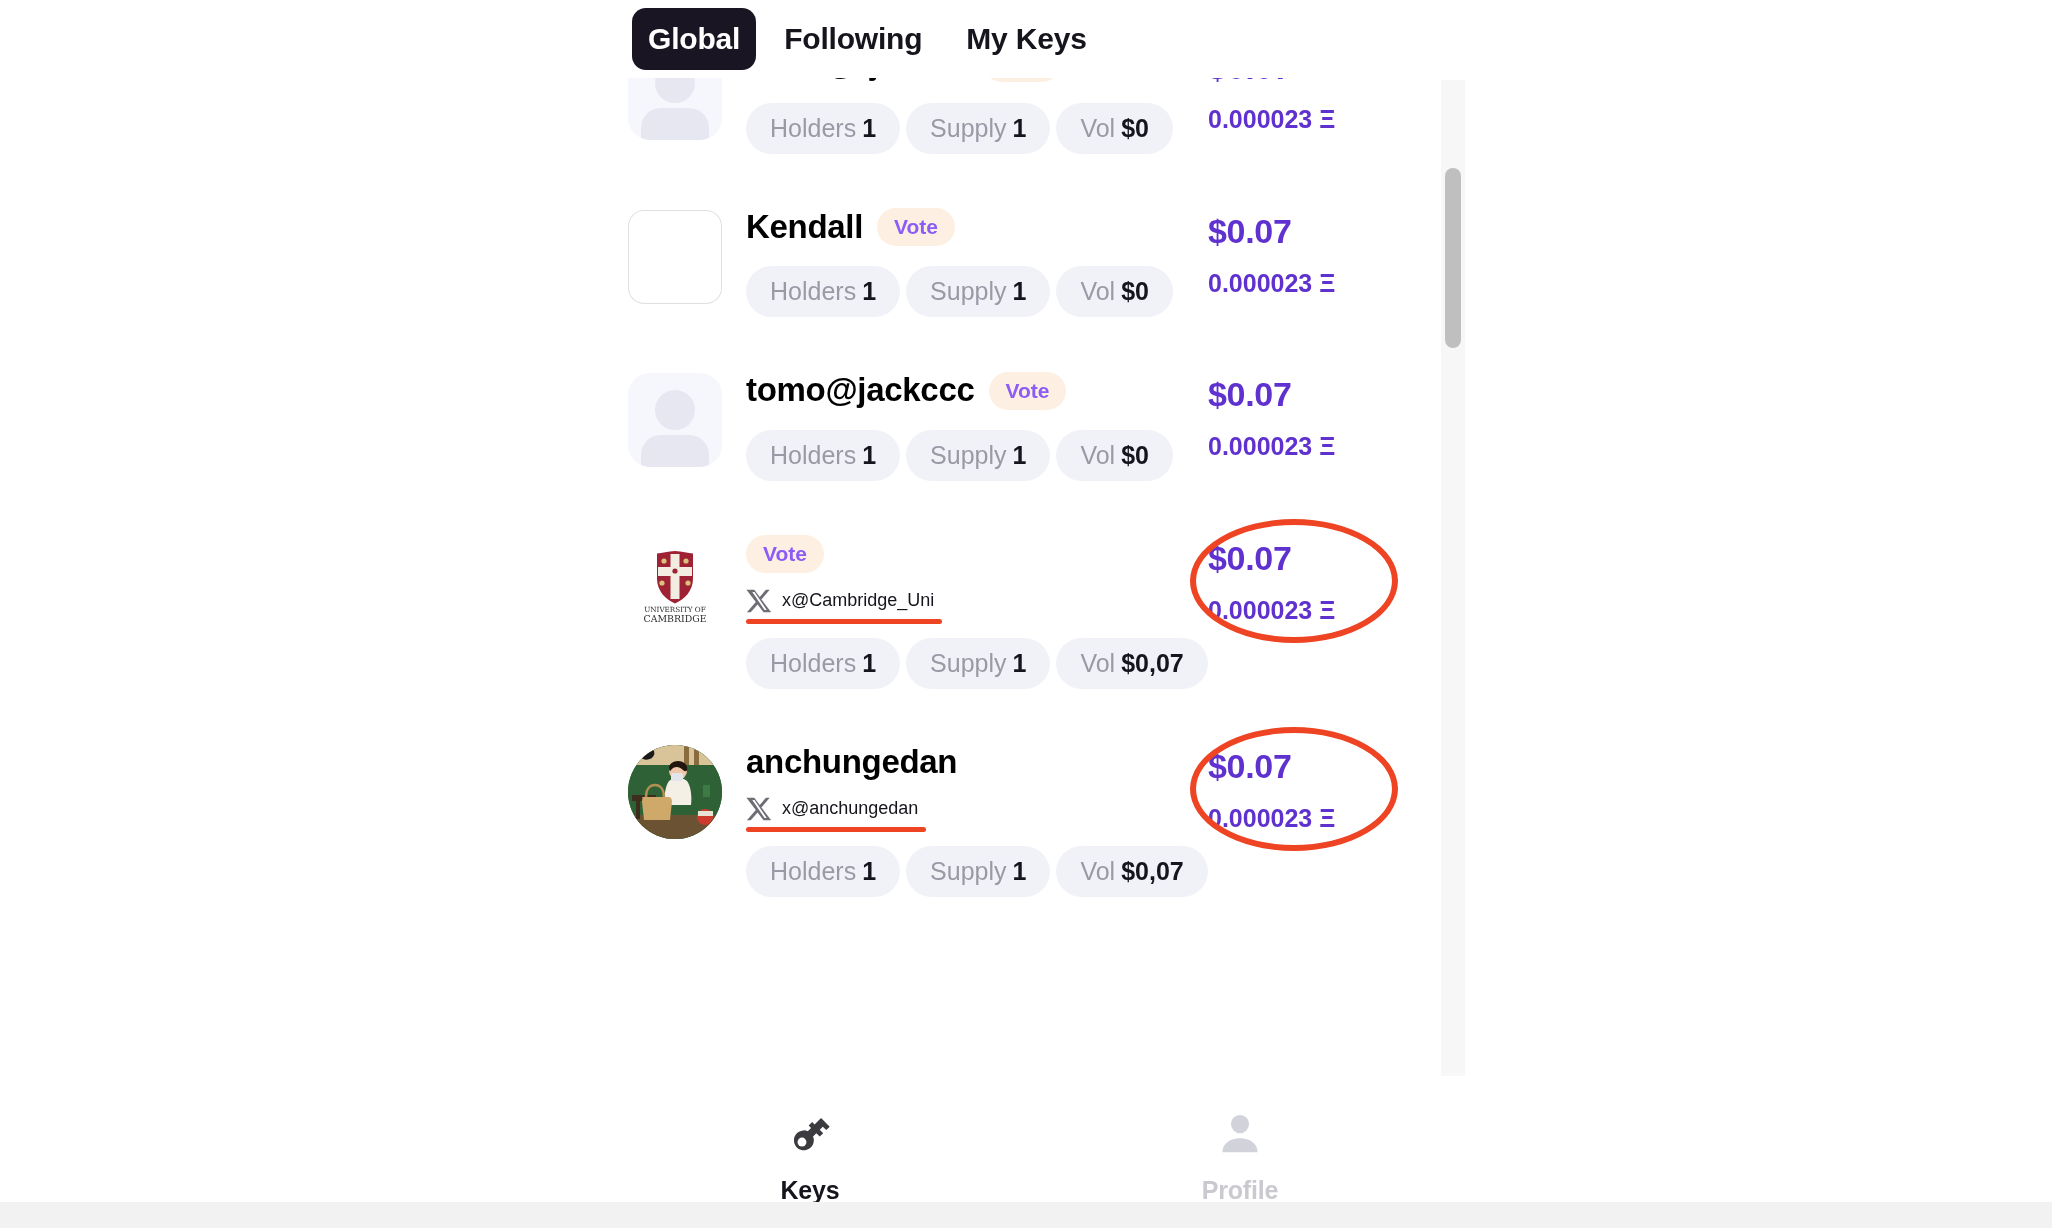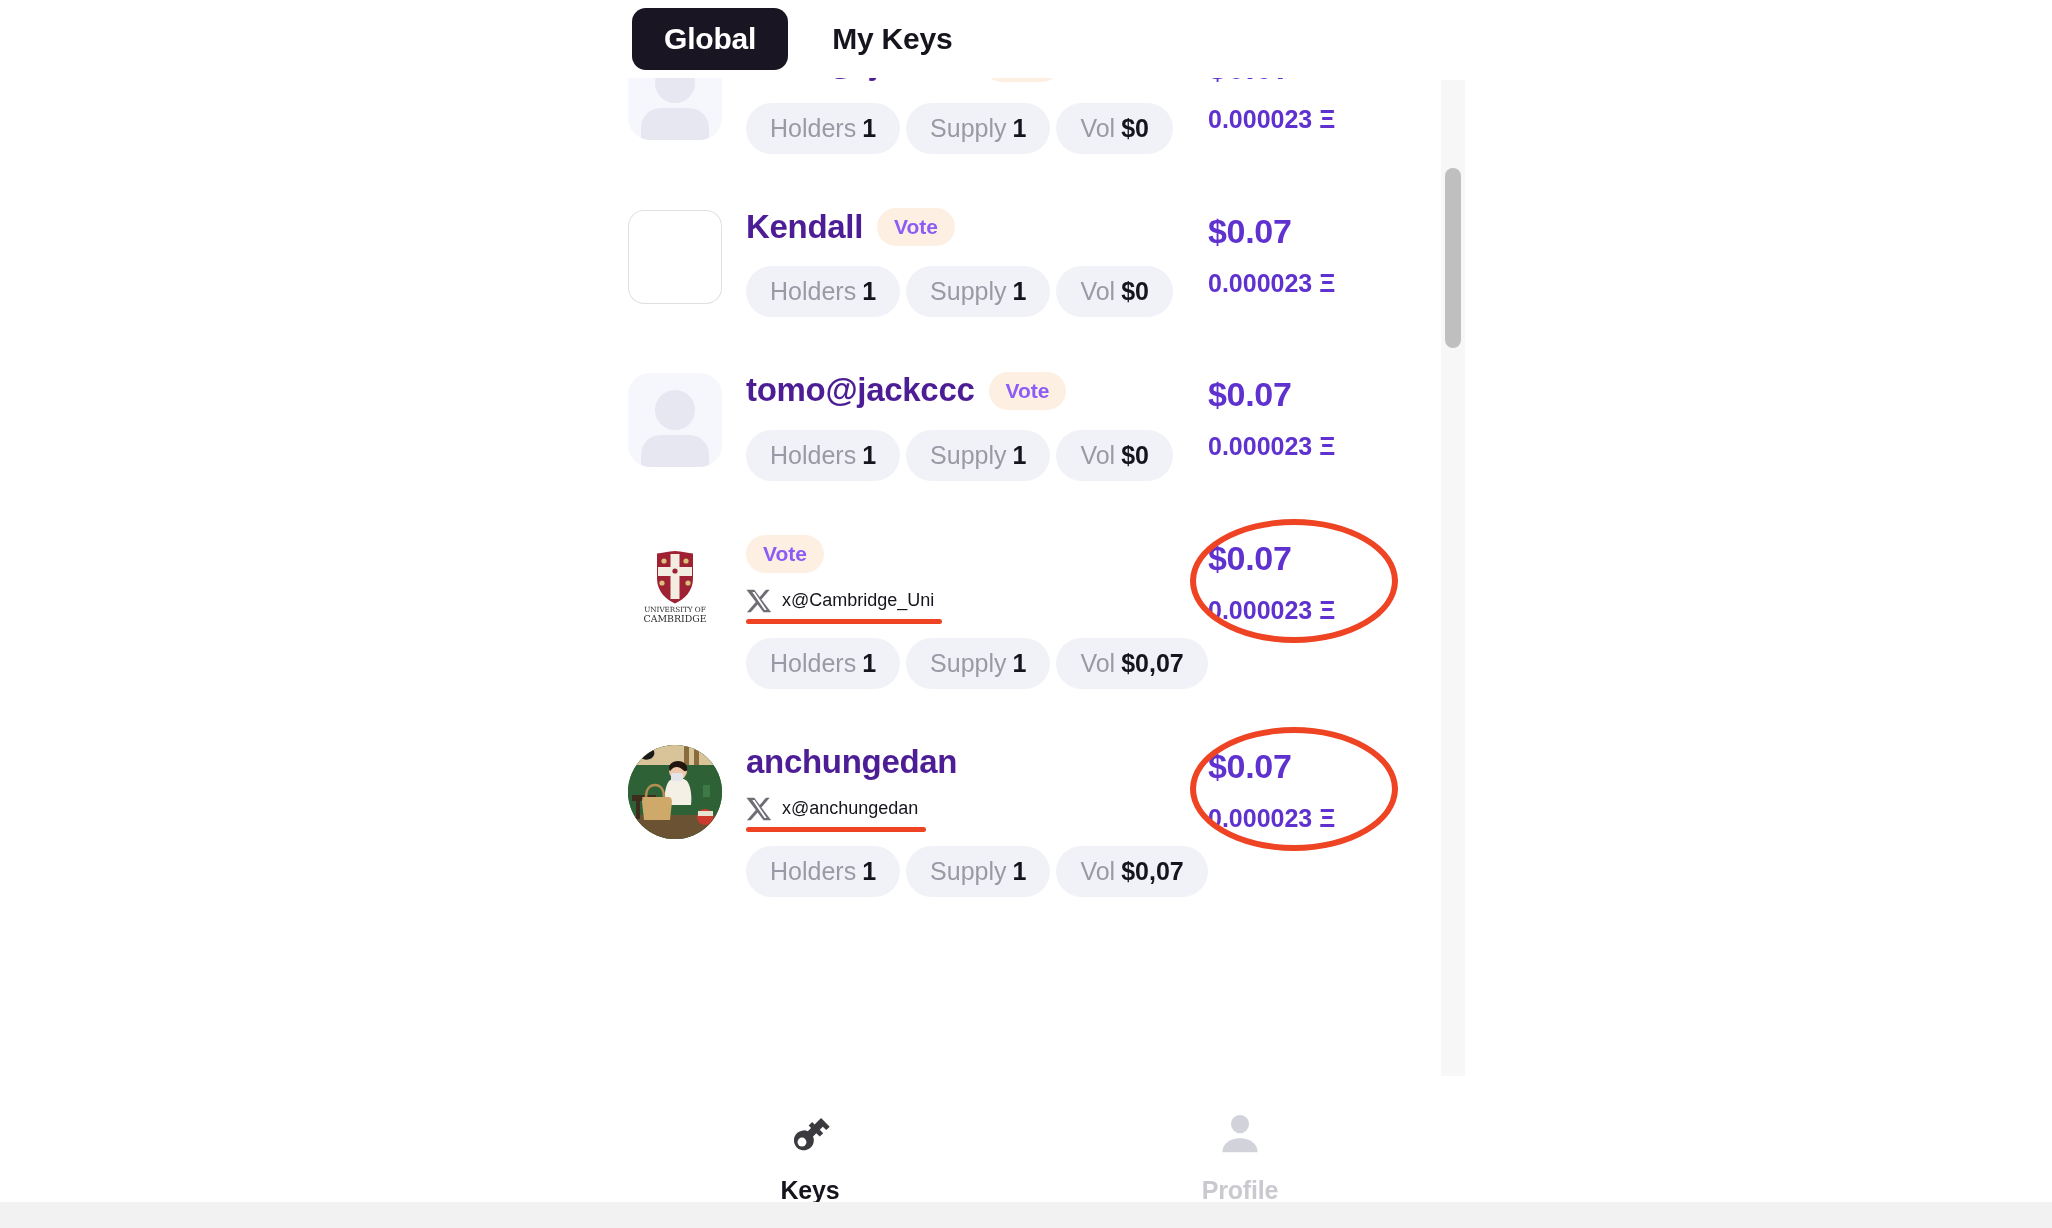--- a/index.html
+++ b/index.html
@@ -28,21 +28,21 @@
     align-items:center;
     gap:12px;
     z-index:40;
     background:#ffffff;
   }
   .tab{
     font-size:30px;
     font-weight:700;
     letter-spacing:-0.2px;
     color:#16141c;
-    padding:14px 32px;
+    padding:14px 16px;
     border-radius:14px;
     white-space:nowrap;
     cursor:pointer;
     background:transparent;
     border:none;
     font-family:"Liberation Sans", sans-serif;
   }
   .tab.active{
     background:#191522;
     color:#ffffff;
@@ -114,21 +114,21 @@
   .info{flex:1 1 auto;min-width:0;}
   .nameline{
     display:flex;align-items:center;flex-wrap:wrap;
     gap:14px;
     margin-top:2px;
   }
   .name{
     font-size:33px;
     font-weight:700;
     letter-spacing:-0.3px;
-    color:#4c1d95;
+    color:#000000;
     line-height:1.17;
     word-break:break-word;
   }
   .name.wrapped{max-width:250px;}
   .vote{
     display:inline-block;
     background:#fdf0e2;
     color:#8b5cf6;
     font-size:21px;
     font-weight:700;
@@ -400,20 +400,21 @@
             <div class="eth">0.000023 Ξ</div>
             <span class="ellipse" style="left:-18px;top:-14px;width:196px;height:112px;"></span>
           </div>
         </div>
       </div>
   </div>
 
   <div class="tabmask"></div>
   <div class="tabbar">
     <button class="tab active">Global</button>
+    <button class="tab">Following</button>
     <button class="tab">My Keys</button>
   </div>
 
   <div class="scrolltrack"></div>
   <div class="scrollthumb"></div>
 
   <div class="bottomfade"></div>
   <div class="bottomnav">
     <div class="navspacer"></div>
     <div class="navitem active">

